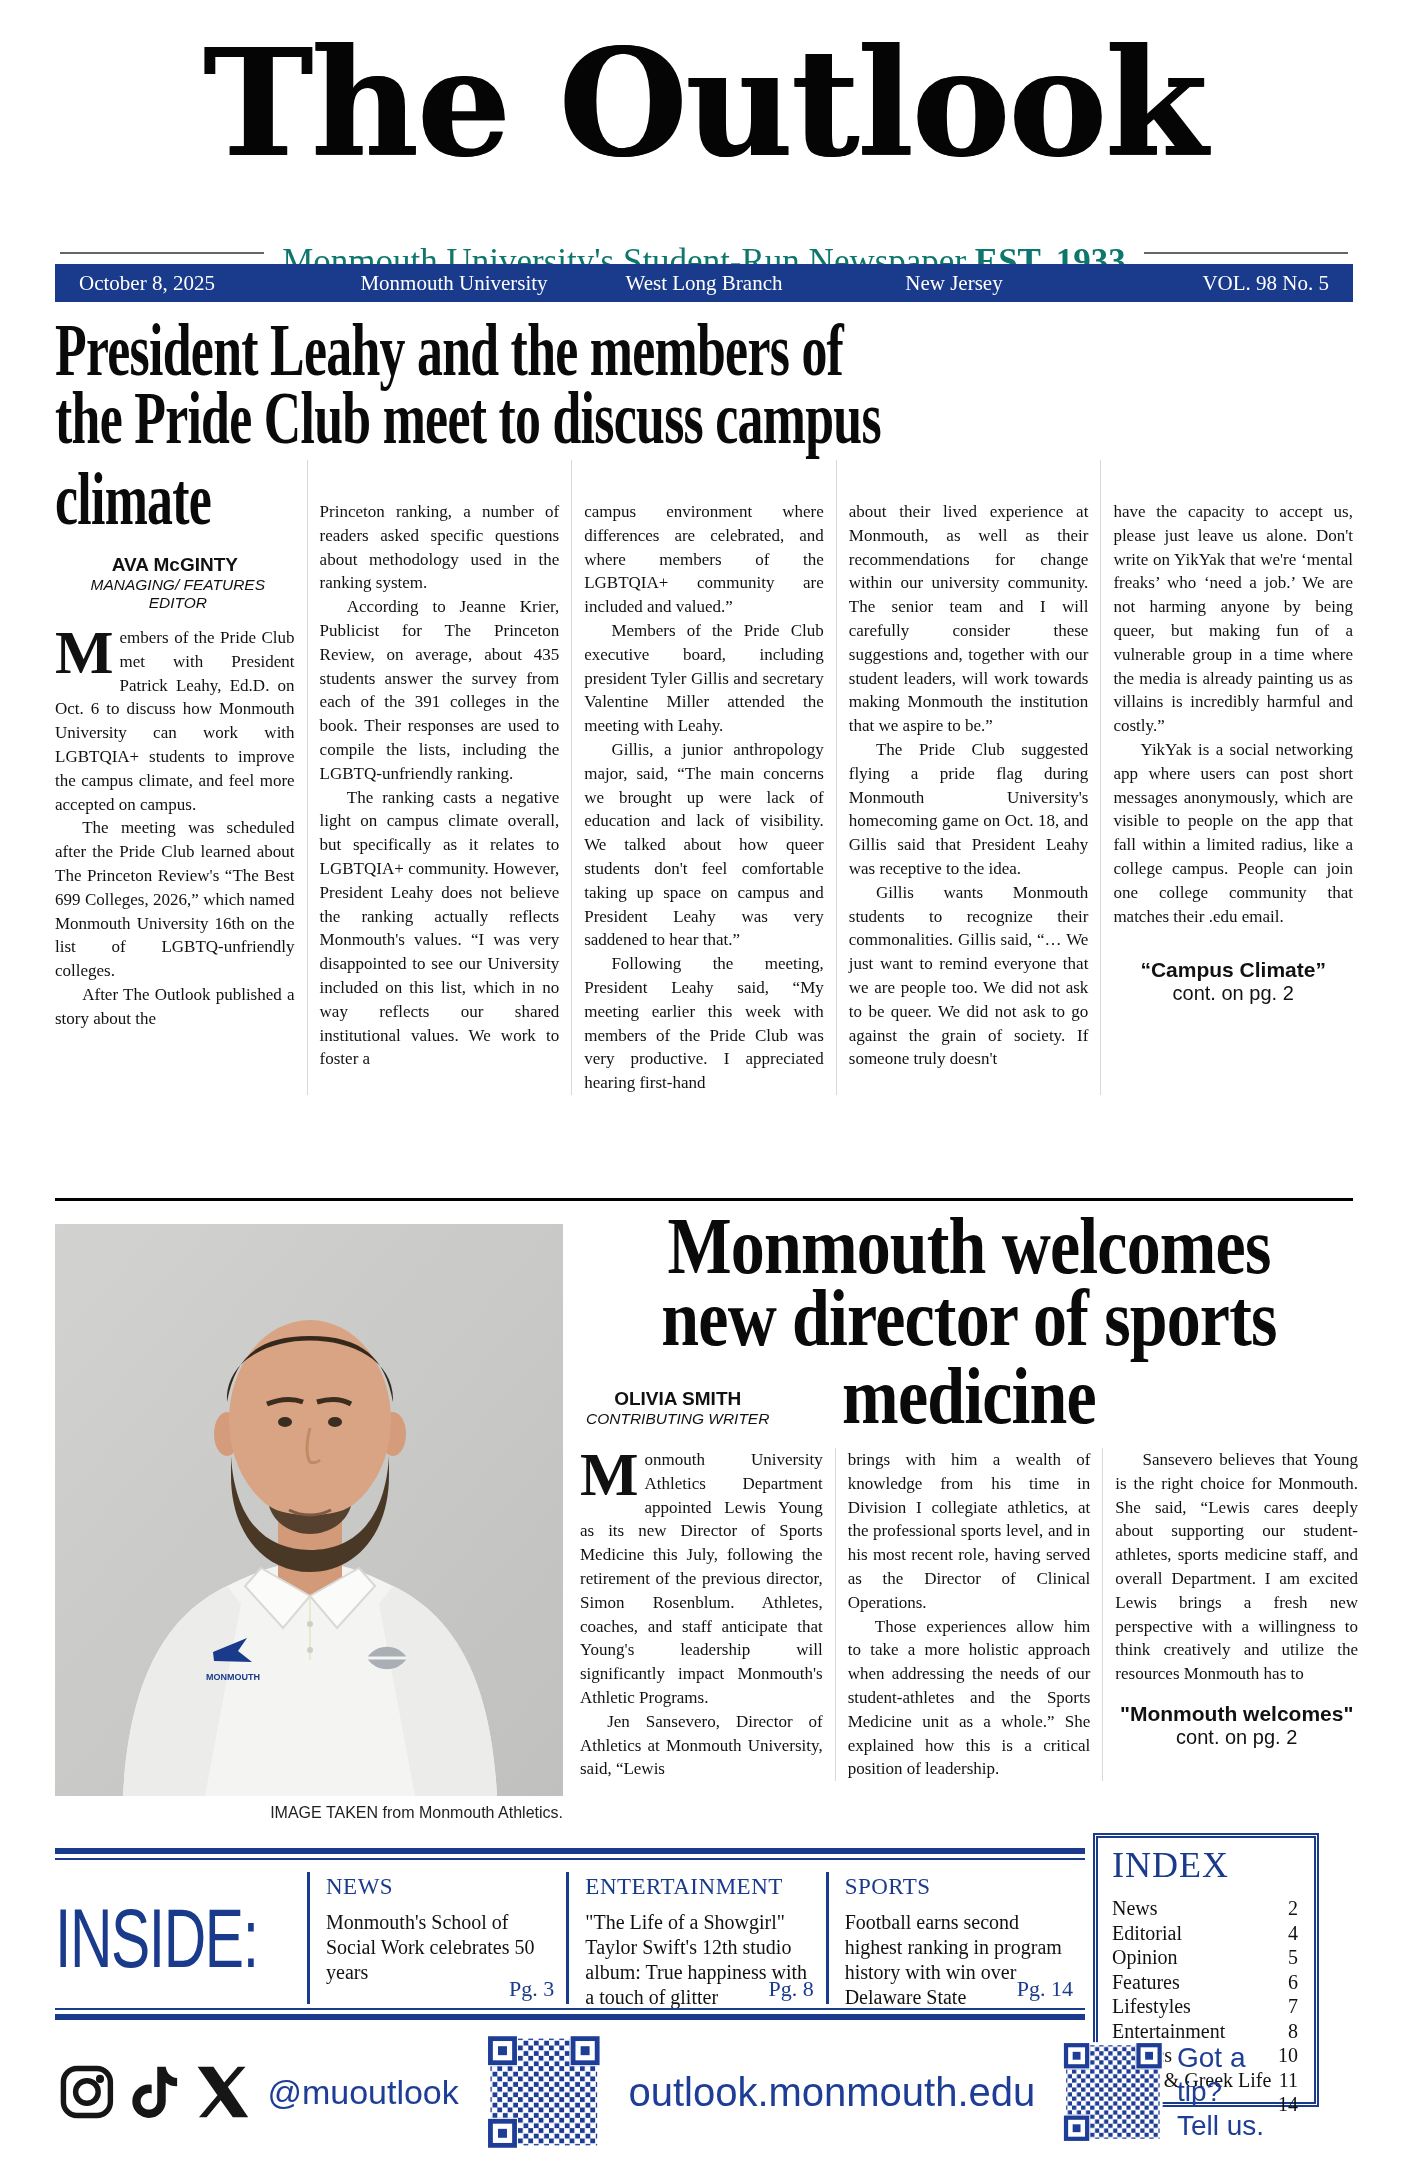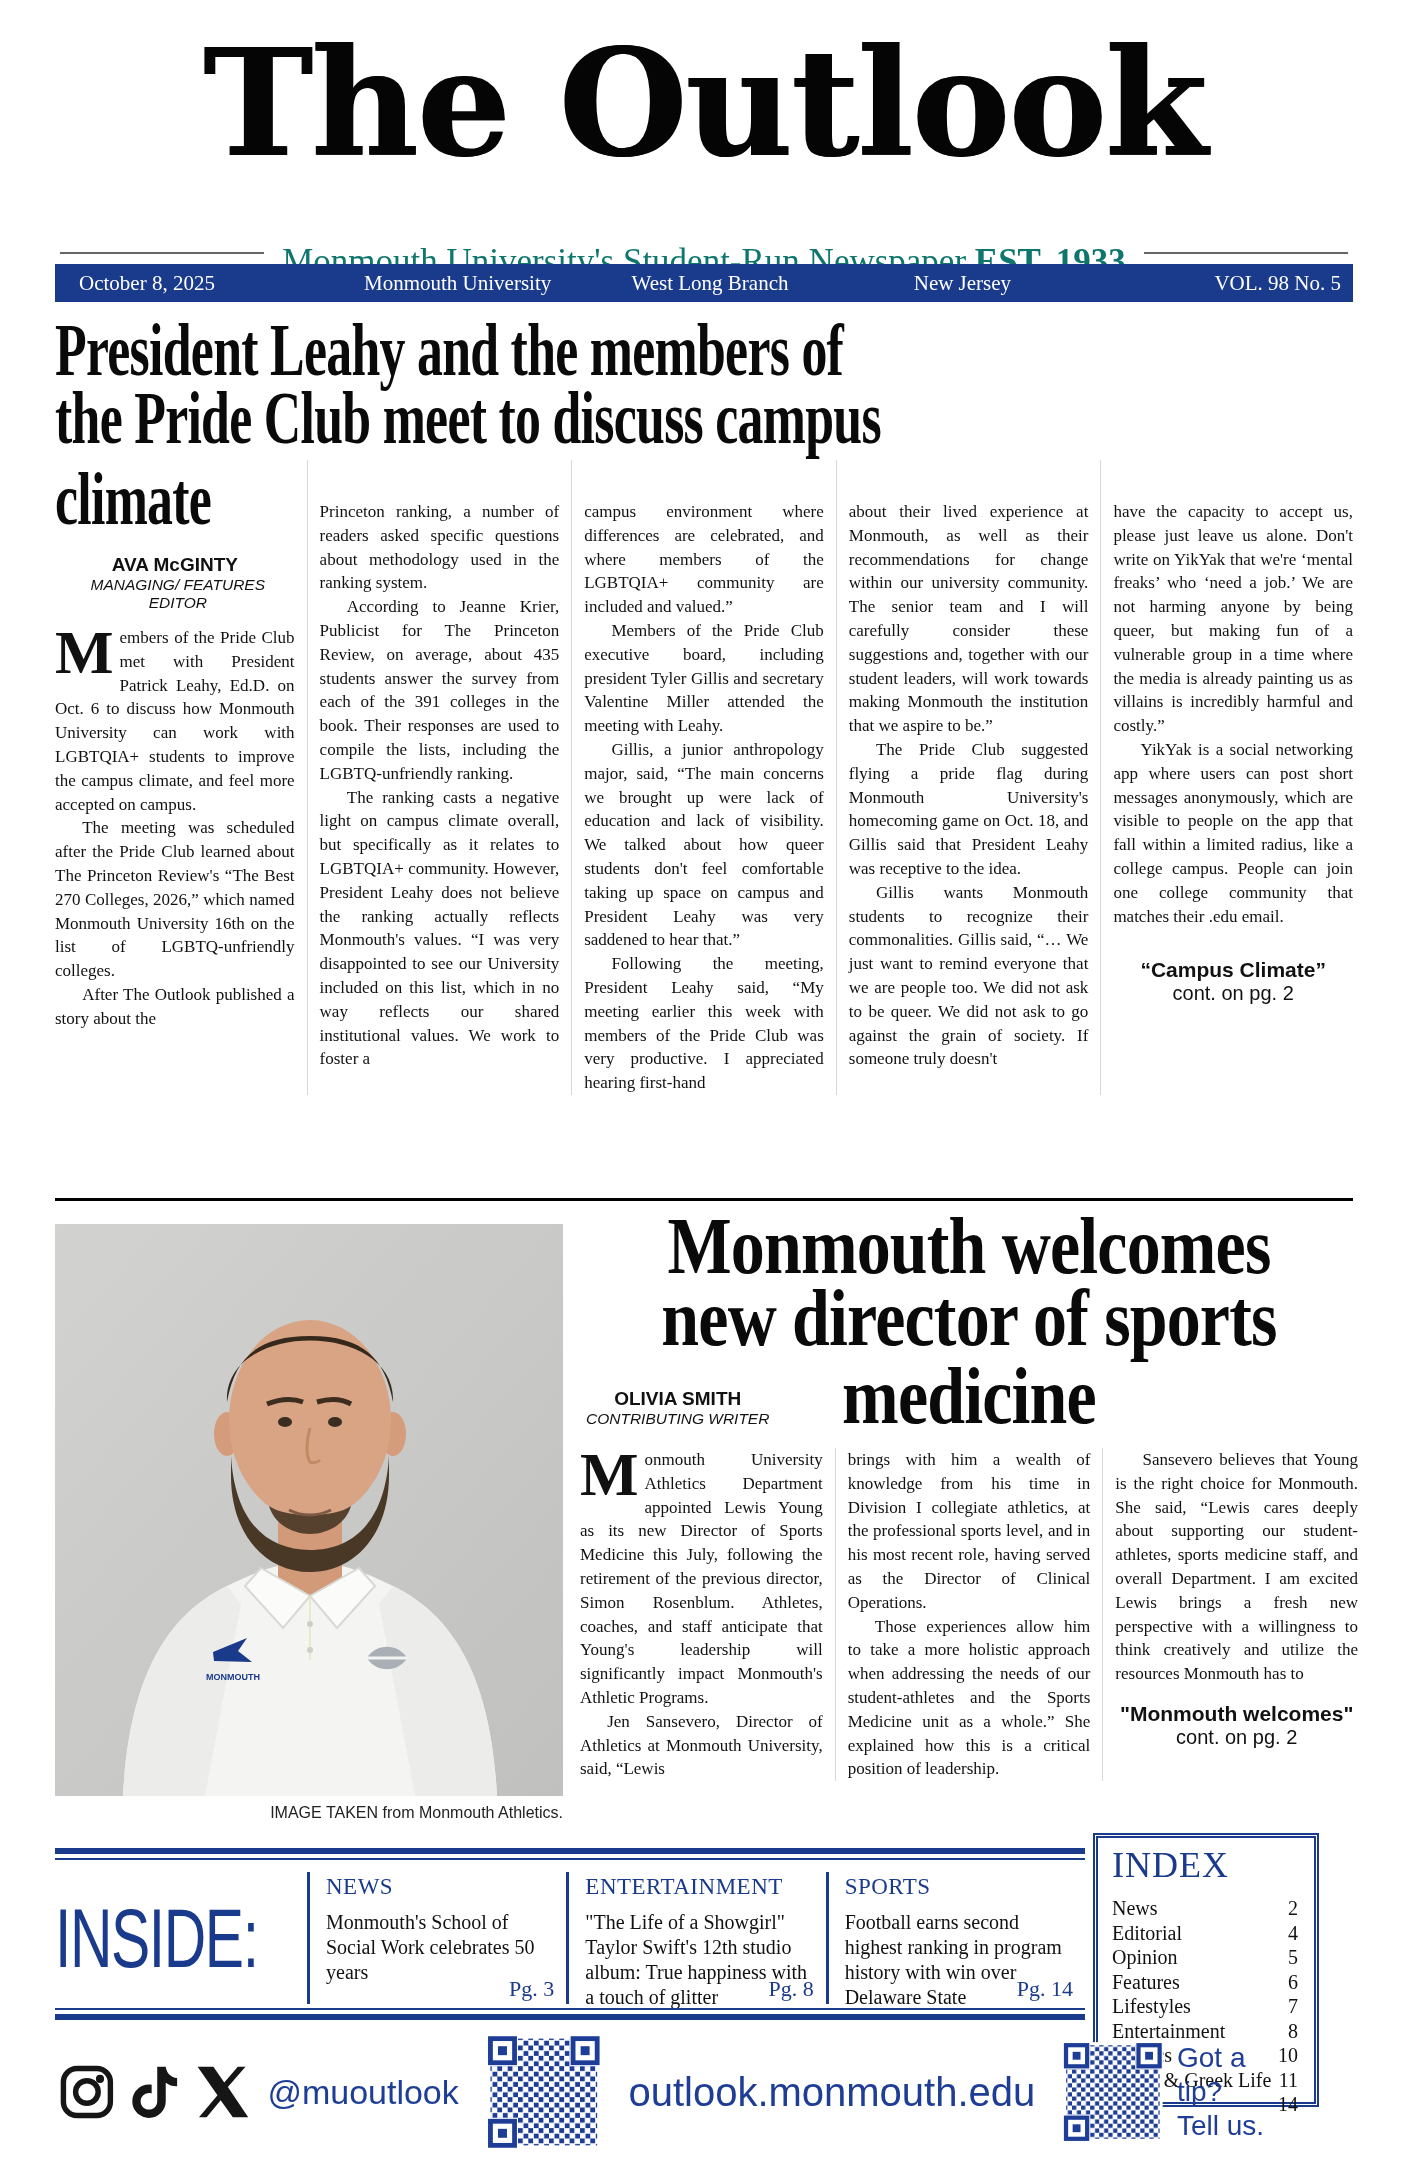--- a/index.html
+++ b/index.html
@@ -13,21 +13,21 @@
   .mast-sub { position:absolute; top:224px; left:60px; right:60px; display:flex; align-items:center; gap:18px; }
   .mast-sub .rule { flex:1; max-width:300px; height:2px; background:#666; }
   .mast-sub .sub-text { font-size:35px; color:#0f766e; white-space:nowrap;margin-top:18px; }
   .mast-sub .sub-text b { font-weight:bold; }
 
   
   .infobar { position:absolute; top:264px; left:55px; width:1298px; height:38px;
     background:#1a3a8c; color:#fff; display:flex; align-items:center; font-size:21px; }
   .infobar span { flex:1; text-align:center; }
   .infobar span:first-child { text-align:left; padding-left:24px; }
-  .infobar span:last-child { text-align:right; padding-right:12px; }
+  .infobar span:last-child { text-align:right; padding-right:24px; }
 
   
   .hl-line { display:block; white-space:nowrap; font-weight:bold; letter-spacing:-1px;
     font-family:"Liberation Serif", serif; color:#0a0a0a; }
   .a1-headline { position:absolute; top:316px; left:55px; width:1298px; }
   .a1-headline .hl-line { font-size:74px; line-height:68px; transform:scaleX(0.70); transform-origin:left; }
 
   .a1-cols { position:absolute; top:460px; left:55px; width:1298px; display:flex; }
   .col { flex:1; padding:0 12px; }
   .col + .col { border-left:1px solid #d8d8d8; }
@@ -125,21 +125,21 @@
   <div class="a1-cols">
     <div class="col">
       <div class="hl-cont">
         <span class="hl-line">climate</span>
       </div>
       <div class="byline">
         <span class="name">AVA McGINTY</span>
         <span class="role">MANAGING/ FEATURES EDITOR</span>
       </div>
       <p><span class="dropcap">M</span><span>embers of the Pride Club met with President Patrick Leahy, Ed.D. on Oct. 6 to discuss how Monmouth University can work with LGBTQIA+ students to improve the campus climate, and feel more accepted on campus.</span></p>
-      <p class="ind">The meeting was scheduled after the Pride Club learned about The Princeton Review's “The Best 270 Colleges, 2026,” which named Monmouth University 16th on the list of LGBTQ-unfriendly colleges.</p>
+      <p class="ind">The meeting was scheduled after the Pride Club learned about The Princeton Review's “The Best 699 Colleges, 2026,” which named Monmouth University 16th on the list of LGBTQ-unfriendly colleges.</p>
       <p class="ind">After The Outlook published a story about the</p>
     </div>
     <div class="col body-start">
       <p>Princeton ranking, a number of readers asked specific questions about methodology used in the ranking system.</p>
       <p class="ind">According to Jeanne Krier, Publicist for The Princeton Review, on average, about 435 students answer the survey from each of the 391 colleges in the book. Their responses are used to compile the lists, including the LGBTQ-unfriendly ranking.</p>
       <p class="ind">The ranking casts a negative light on campus climate overall, but specifically as it relates to LGBTQIA+ community. However, President Leahy does not believe the ranking actually reflects Monmouth's values. “I was very disappointed to see our University included on this list, which in no way reflects our shared institutional values. We work to foster a</p>
     </div>
     <div class="col body-start">
       <p>campus environment where differences are celebrated, and where members of the LGBTQIA+ community are included and valued.”</p>
       <p class="ind">Members of the Pride Club executive board, including president Tyler Gillis and secretary Valentine Miller attended the meeting with Leahy.</p>

